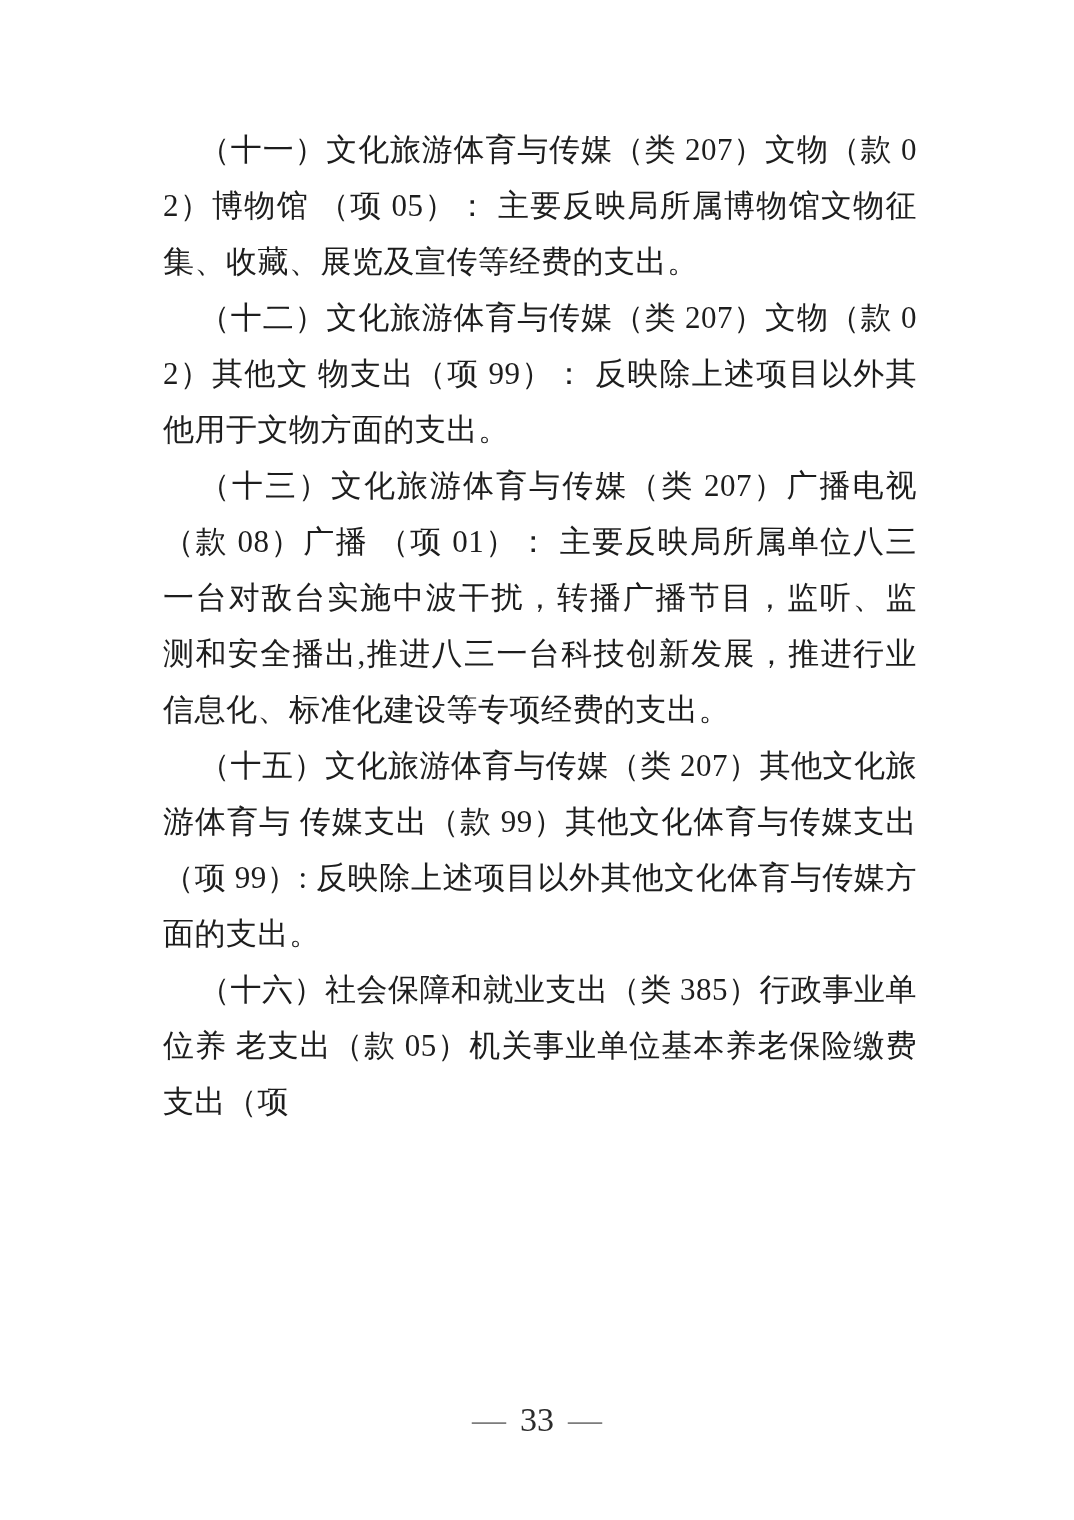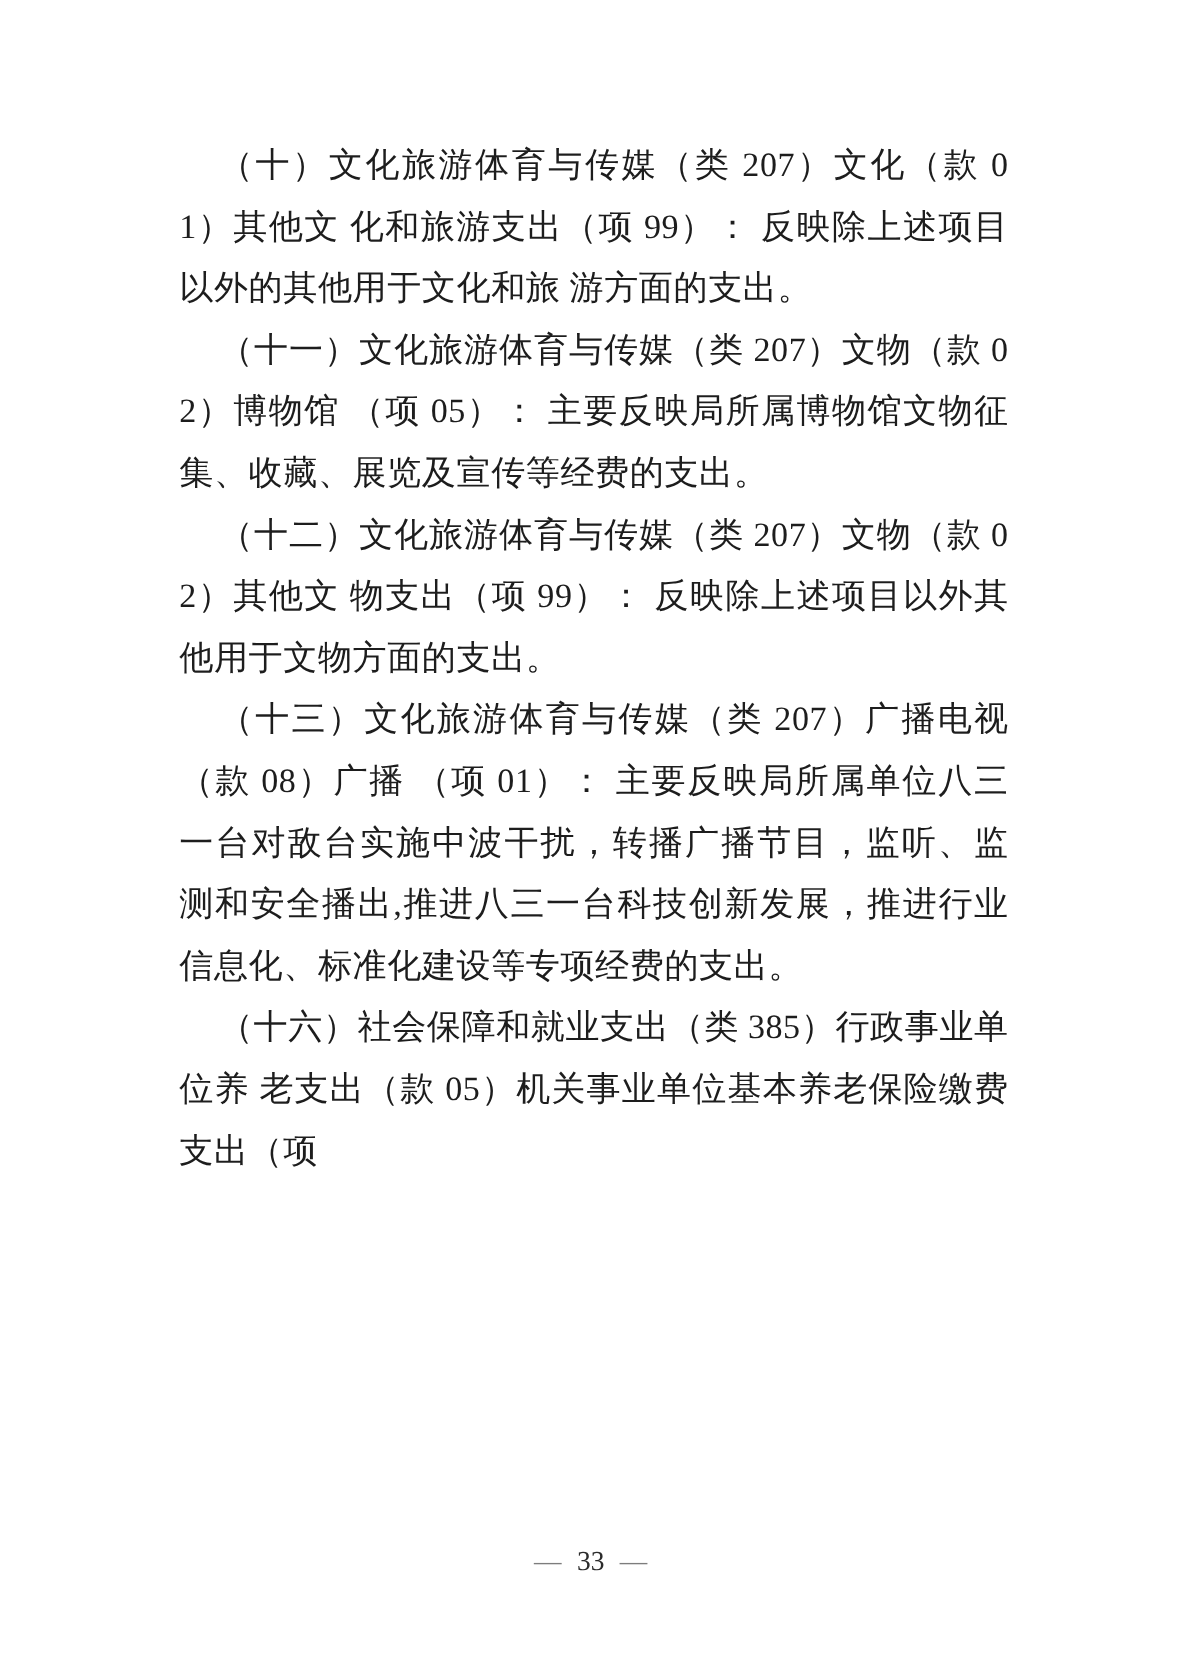--- a/index.html
+++ b/index.html
@@ -31,44 +31,44 @@
     text-indent: 36px;
     letter-spacing: 0.5px;
     word-break: break-all;
   }
   .footer {
     position: absolute;
     top: 1402px;
     left: 0;
     width: 100%;
     text-align: center;
-    font-size: 25px;
+    font-size: 34px;
     line-height: 36px;
     color: #2b2b2b;
   }
   .footer .dash {
     color: #7d7d7d;
     letter-spacing: 0;
   }
   .footer .page-num {
     display: inline-block;
     margin: 0 14px;
     color: #2b2b2b;
   }
 </style>
 </head>
 <body>
 
 <div class="page">
 
   <div class="text-block" id="document-body">
-      <p class="paragraph">（十）文化旅游体育与传媒（类 207）文化（款 01）其他文 化和旅游支出（项 99）： 反映除上述项目以外的其他用于文化和旅 游方面的支出。</p>
       <p class="paragraph">（十一）文化旅游体育与传媒（类 207）文物（款 02）博物馆 （项 05）： 主要反映局所属博物馆文物征集、收藏、展览及宣传等经费的支出。</p>
       <p class="paragraph">（十二）文化旅游体育与传媒（类 207）文物（款 02）其他文 物支出（项 99）： 反映除上述项目以外其他用于文物方面的支出。</p>
       <p class="paragraph">（十三）文化旅游体育与传媒（类 207）广播电视（款 08）广播 （项 01）： 主要反映局所属单位八三一台对敌台实施中波干扰，转播广播节目，监听、监测和安全播出,推进八三一台科技创新发展，推进行业信息化、标准化建设等专项经费的支出。</p>
+      <p class="paragraph">（十五）文化旅游体育与传媒（类 207）其他文化旅游体育与 传媒支出（款 99）其他文化体育与传媒支出（项 99）: 反映除上述项目以外其他文化体育与传媒方面的支出。</p>
       <p class="paragraph">（十六）社会保障和就业支出（类 385）行政事业单位养 老支出（款 05）机关事业单位基本养老保险缴费支出（项</p>
     </div>
 
   <div class="footer">
     <span class="dash">—</span><span class="page-num">33</span><span class="dash">—</span>
   </div>
 
 </div>
 
 </body></html>

